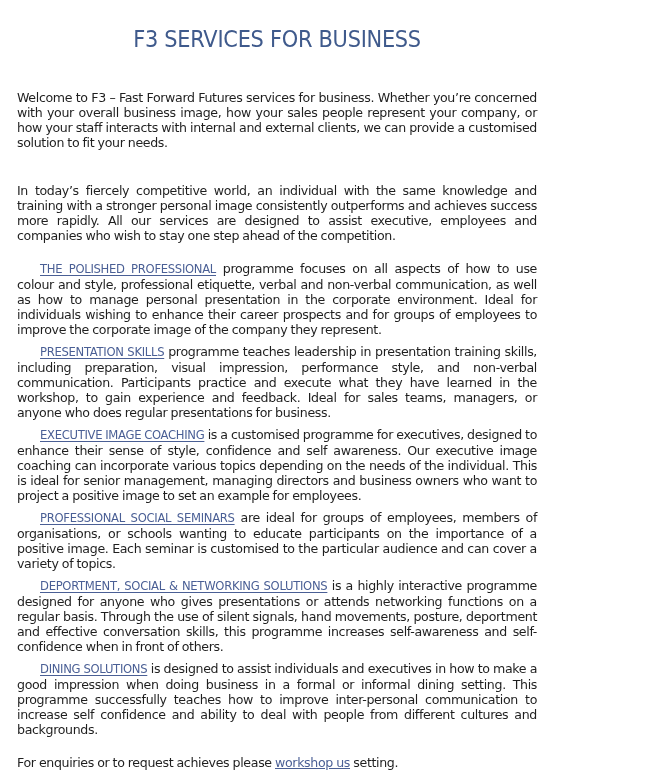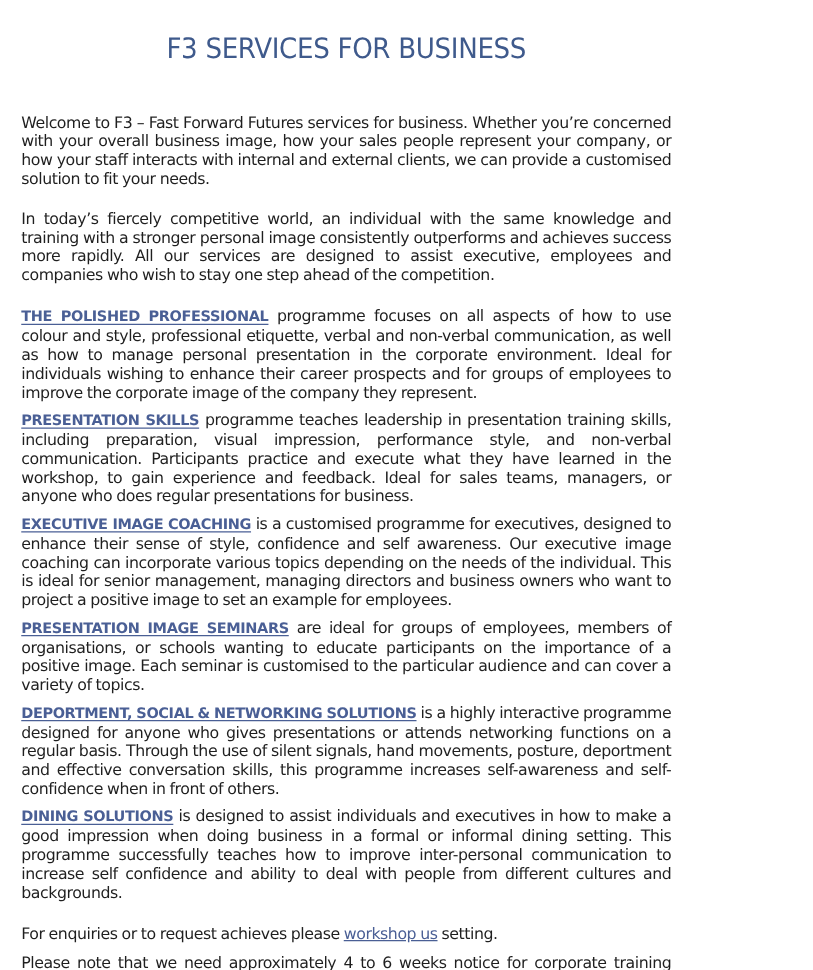--- a/index.html
+++ b/index.html
@@ -34,33 +34,34 @@
     }
     p {
       margin: 0;
       font-size: 12.6px;
       line-height: 15px;
       text-align: justify;
       letter-spacing: -0.35px;
       word-spacing: -0.4px;
     }
     .intro1 { margin-top: 36px; }
-    .intro2 { margin-top: 17px; }
+    .intro2 { margin-top: 33px; }
     .svc-first { margin-top: 18px; }
     .svc { margin-top: 7px; }
     .enquiries { margin-top: 18px; }
     .note { margin-top: 8px; }
     .svc-link {
       color: #4a5f95;
-      font-weight: bold;
+      font-weight: normal;
       text-decoration: underline;
       text-underline-offset: 2px;
       letter-spacing: -0.3px;
       font-size: 11.6px;
       cursor: pointer;
+      margin-left: 23px;
     }
     .contact-link {
       color: #4a5f95;
       text-decoration: underline;
       cursor: pointer;
     }
   </style>
 </head>
 <body>
 
@@ -69,21 +70,21 @@
 
   <p class="intro1">Welcome to F3 – Fast Forward Futures services for business.  Whether you’re concerned with your overall business image, how your sales people represent your company, or how your staff interacts with internal and external clients, we can provide a customised solution to fit your needs.</p>
   <p class="intro2">In today’s fiercely competitive world, an individual with the same knowledge and training with a stronger personal image consistently outperforms and achieves success more rapidly.  All our services are designed to assist executive, employees and companies who wish to stay one step ahead of the competition.</p>
 
   <p class="svc-first"><a class="svc-link">THE POLISHED PROFESSIONAL</a><span> programme focuses on all aspects of how to use colour and style, professional etiquette, verbal and non-verbal communication, as well as how to manage personal presentation in the corporate environment. Ideal for individuals wishing to enhance their career prospects and for groups of employees to improve the corporate image of the company they represent.</span></p>
 
   <p class="svc"><a class="svc-link">PRESENTATION SKILLS</a><span> programme teaches leadership in presentation training skills, including preparation, visual impression, performance style, and non-verbal communication.  Participants practice and execute what they have learned in the workshop, to gain experience and feedback. Ideal for sales teams, managers, or anyone who does regular presentations for business.</span></p>
 
   <p class="svc"><a class="svc-link">EXECUTIVE IMAGE COACHING</a><span> is a customised programme for executives, designed to enhance their sense of style, confidence and self awareness.  Our executive image coaching can incorporate various topics depending on the needs of the individual.  This is ideal for senior management, managing directors and business owners who want to project a positive image to set an example for employees.</span></p>
 
-  <p class="svc"><a class="svc-link">PRESENTATION IMAGE SEMINARS</a><span> are ideal for groups of employees, members of organisations, or schools wanting to educate participants on the importance of a positive image.  Each seminar is customised to the particular audience and can cover a variety of topics.</span></p>
+  <p class="svc"><a class="svc-link">PROFESSIONAL SOCIAL SEMINARS</a><span> are ideal for groups of employees, members of organisations, or schools wanting to educate participants on the importance of a positive image.  Each seminar is customised to the particular audience and can cover a variety of topics.</span></p>
 
   <p class="svc"><a class="svc-link">DEPORTMENT, SOCIAL &amp; NETWORKING SOLUTIONS</a><span> is a highly interactive programme designed for anyone who gives presentations or attends networking functions on a regular basis.  Through the use of silent signals, hand movements, posture, deportment and effective conversation skills, this programme increases self-awareness and self-confidence when in front of others.</span></p>
 
   <p class="svc"><a class="svc-link">DINING SOLUTIONS</a><span> is designed to assist individuals and executives in how to make a good impression when doing business in a formal or informal dining setting.  This programme successfully teaches how to improve inter-personal communication to increase self confidence and ability to deal with people from different cultures and backgrounds.</span></p>
 
   <p class="enquiries"><span>For enquiries or to request achieves please </span><a class="contact-link">workshop us</a><span> setting.</span></p>
 
   <p class="note">Please note that we need approximately 4 to 6 weeks notice for corporate training reservations.</p>
 </div>
 

